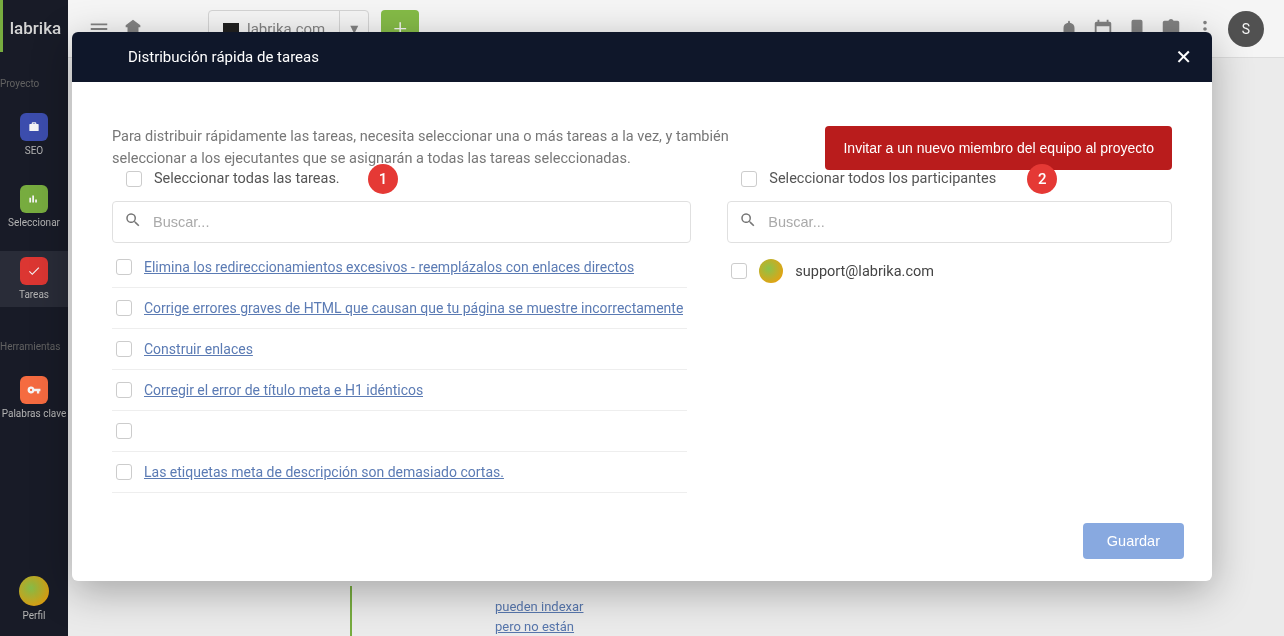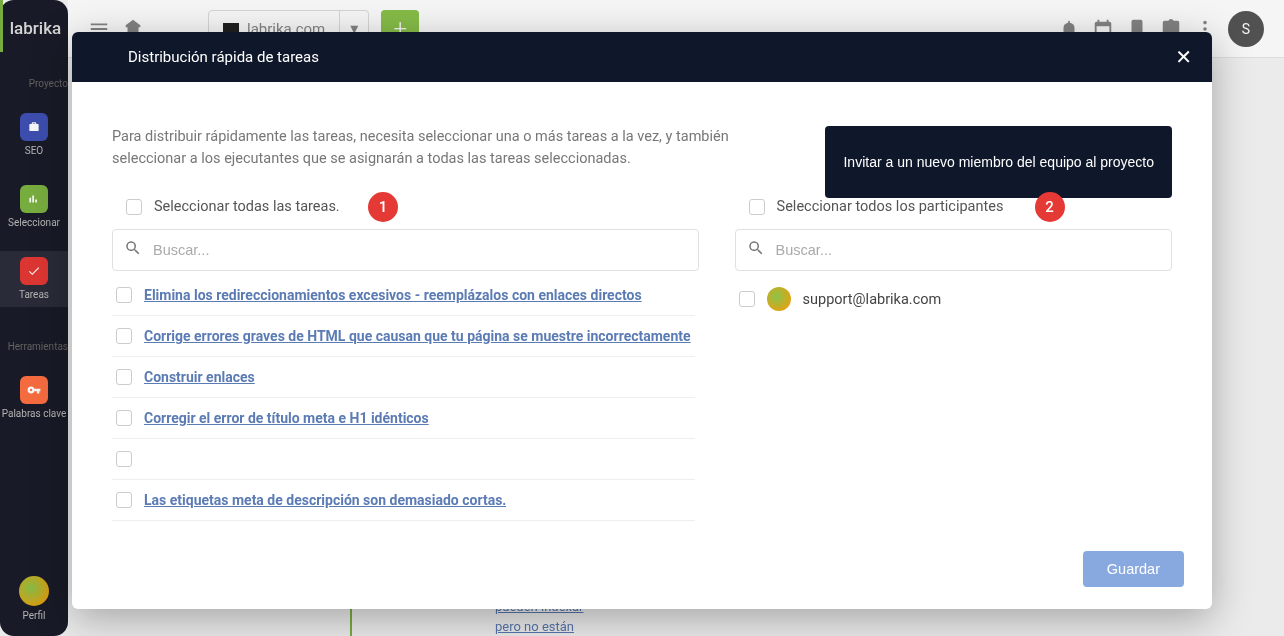--- a/index.html
+++ b/index.html
@@ -13,24 +13,23 @@
     }
     .sidebar {
       position: absolute;
       left: 0; top: 0;
       width: 68px;
       height: 636px;
       background: #1a1d29;
       color: #888;
       display: flex;
       flex-direction: column;
-      align-items: flex-end;
+      align-items: flex-start;
       padding-top: 0;
       font-size: 11px;
-      border-radius: 14px;
     }
     .sidebar .brand-area {
       width: 100%;
       border-left: 3px solid #7cb342;
       padding: 18px 0 14px;
       text-align: center;
     }
     .sidebar .brand {
       color: #ddd;
       font-size: 17px;
@@ -186,23 +185,23 @@
       align-items: flex-start;
       gap: 40px;
     }
     .desc-text {
       color: #777;
       font-size: 14.5px;
       line-height: 1.5;
       max-width: 640px;
     }
     .invite-btn {
-      background: #0f172a;
-      color: #fff;
-      padding: 28px 18px;
+      background: #b91c1c;
+      color: #fff;
+      padding: 14px 18px;
       border: none;
       border-radius: 4px;
       font-size: 14px;
       cursor: pointer;
       white-space: nowrap;
     }
     .two-col {
       display: flex;
       gap: 36px;
     }
@@ -267,21 +266,20 @@
       padding-right: 4px;
     }
     .list-area::-webkit-scrollbar { width: 8px; }
     .list-area::-webkit-scrollbar-thumb { background: #bbb; border-radius: 4px; }
     .task-row {
       display: flex;
       align-items: flex-start;
       gap: 12px;
       padding: 12px 4px;
       border-bottom: 1px solid #eee;
-      font-weight: bold;
     }
     .task-link {
       color: #5b7bb4;
       text-decoration: underline;
       font-size: 14px;
       white-space: nowrap;
       overflow: hidden;
       text-overflow: ellipsis;
       cursor: pointer;
     }

